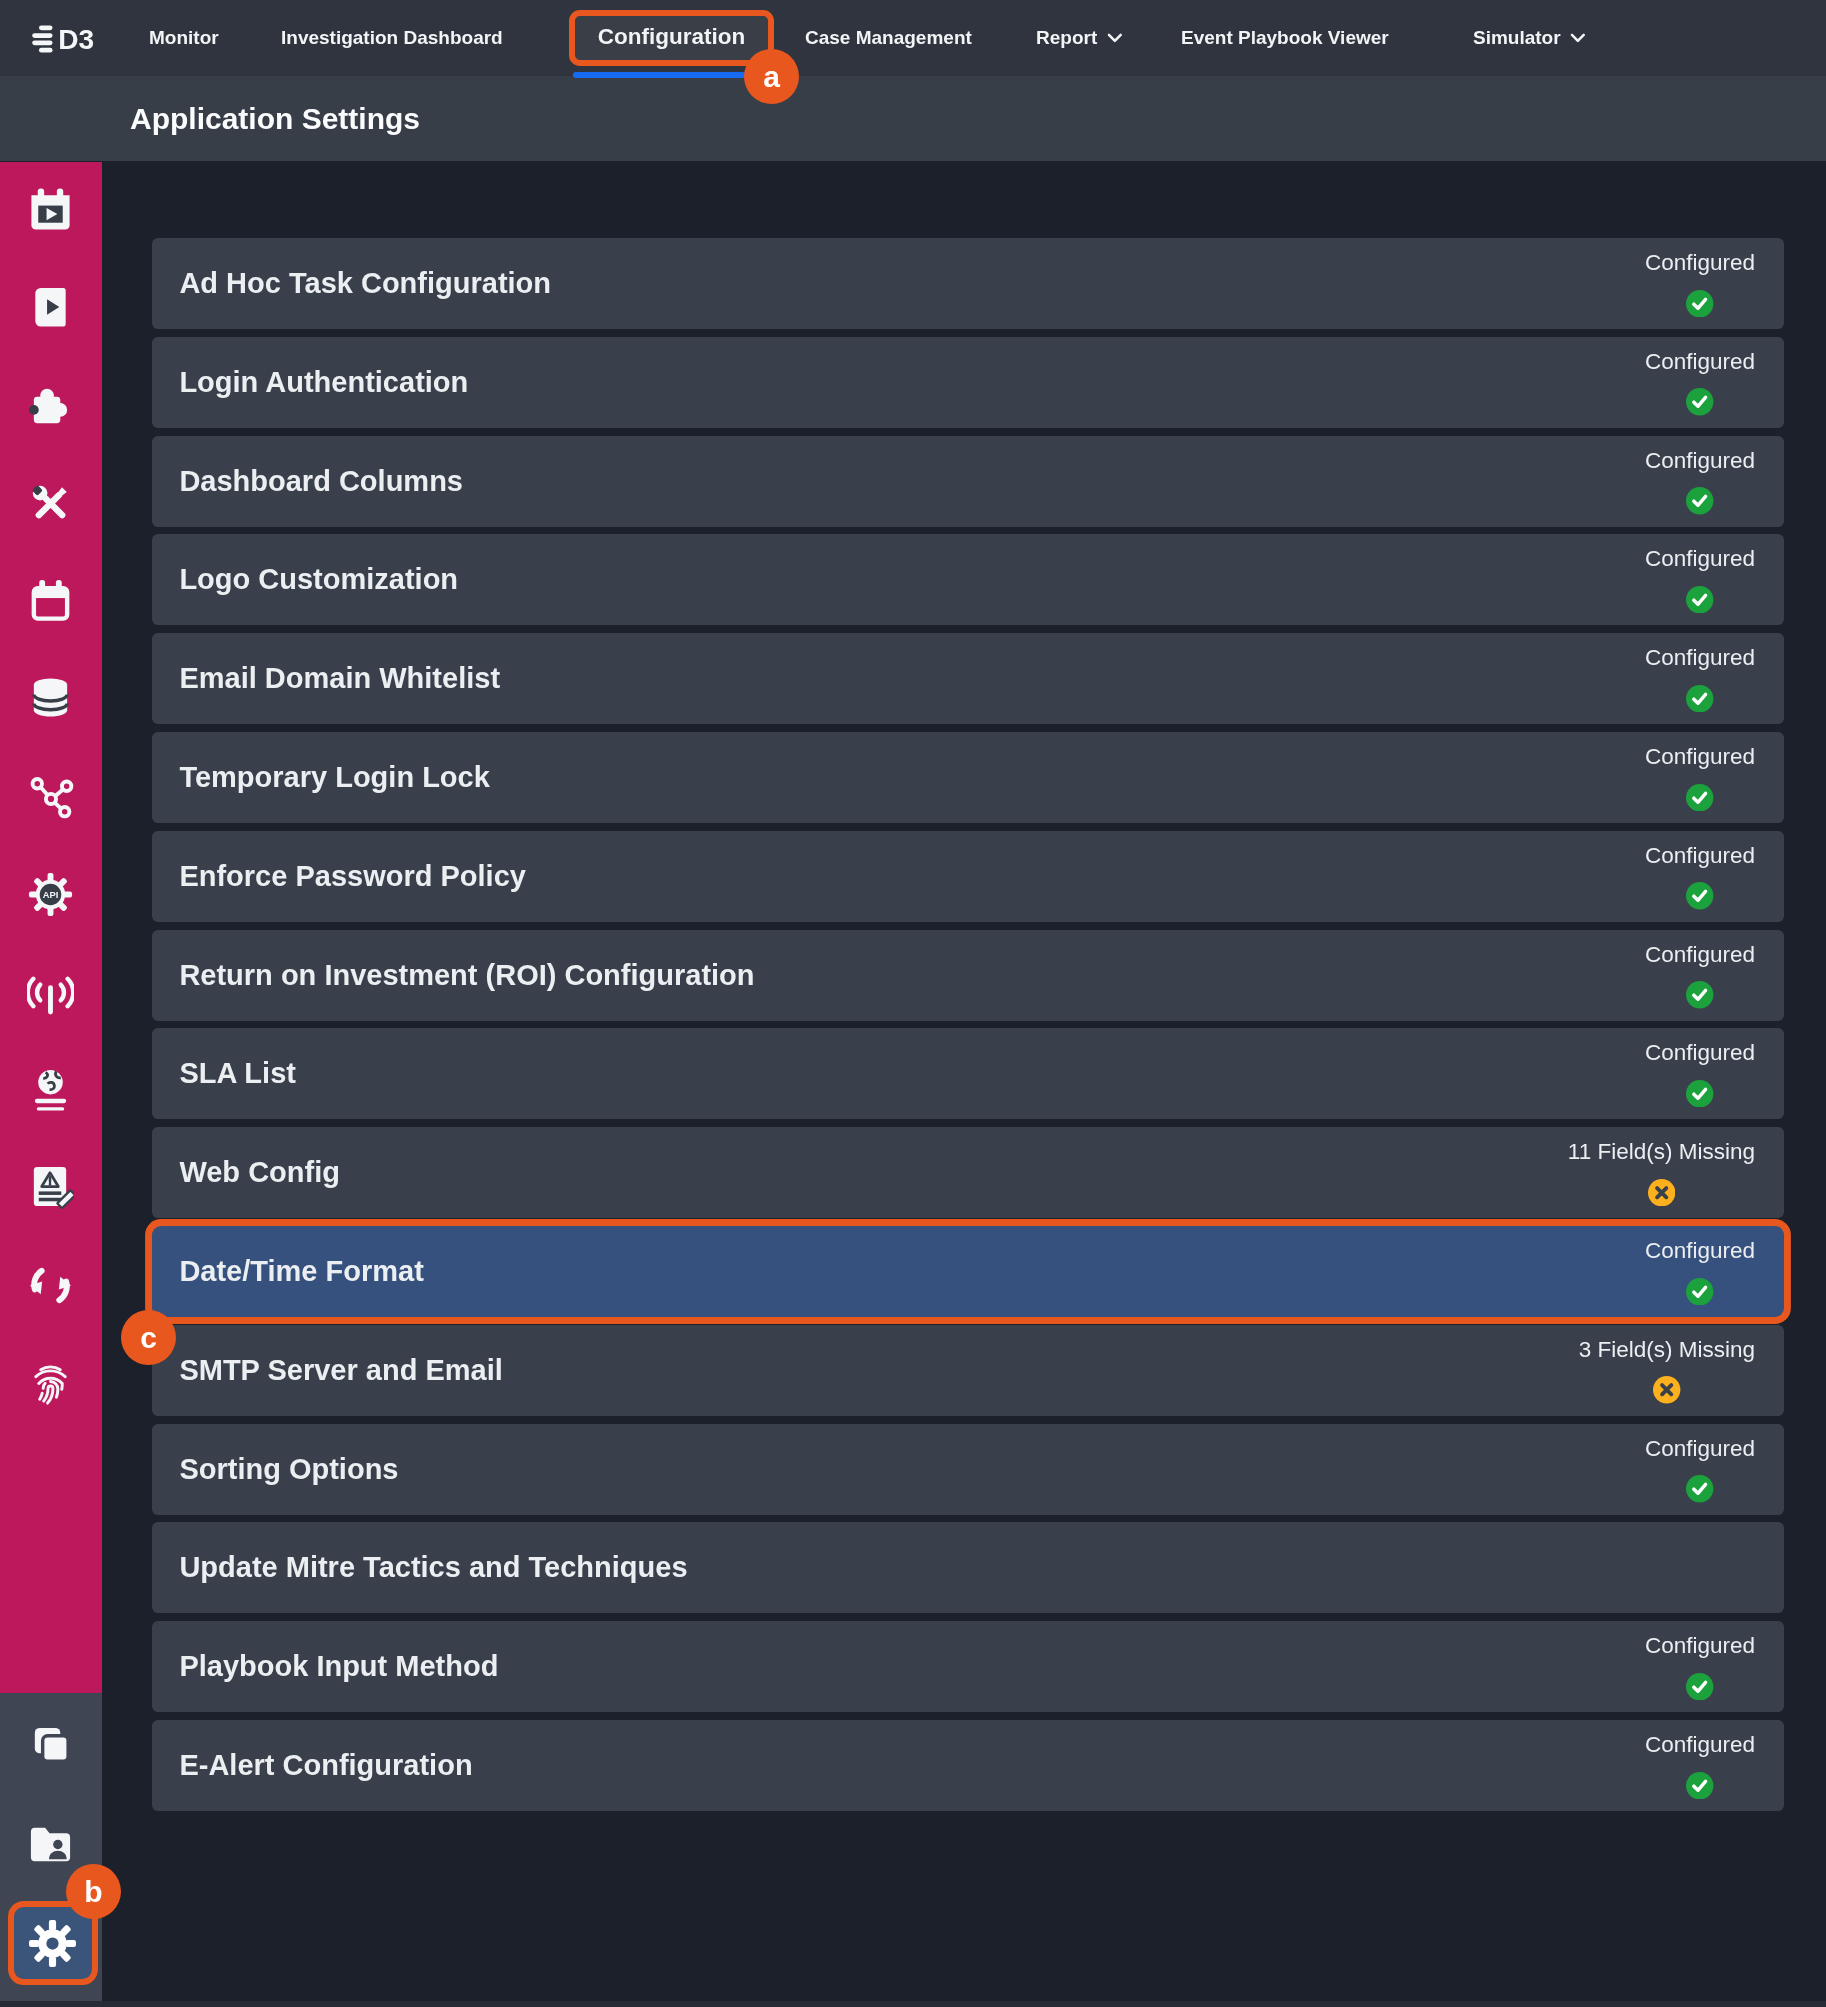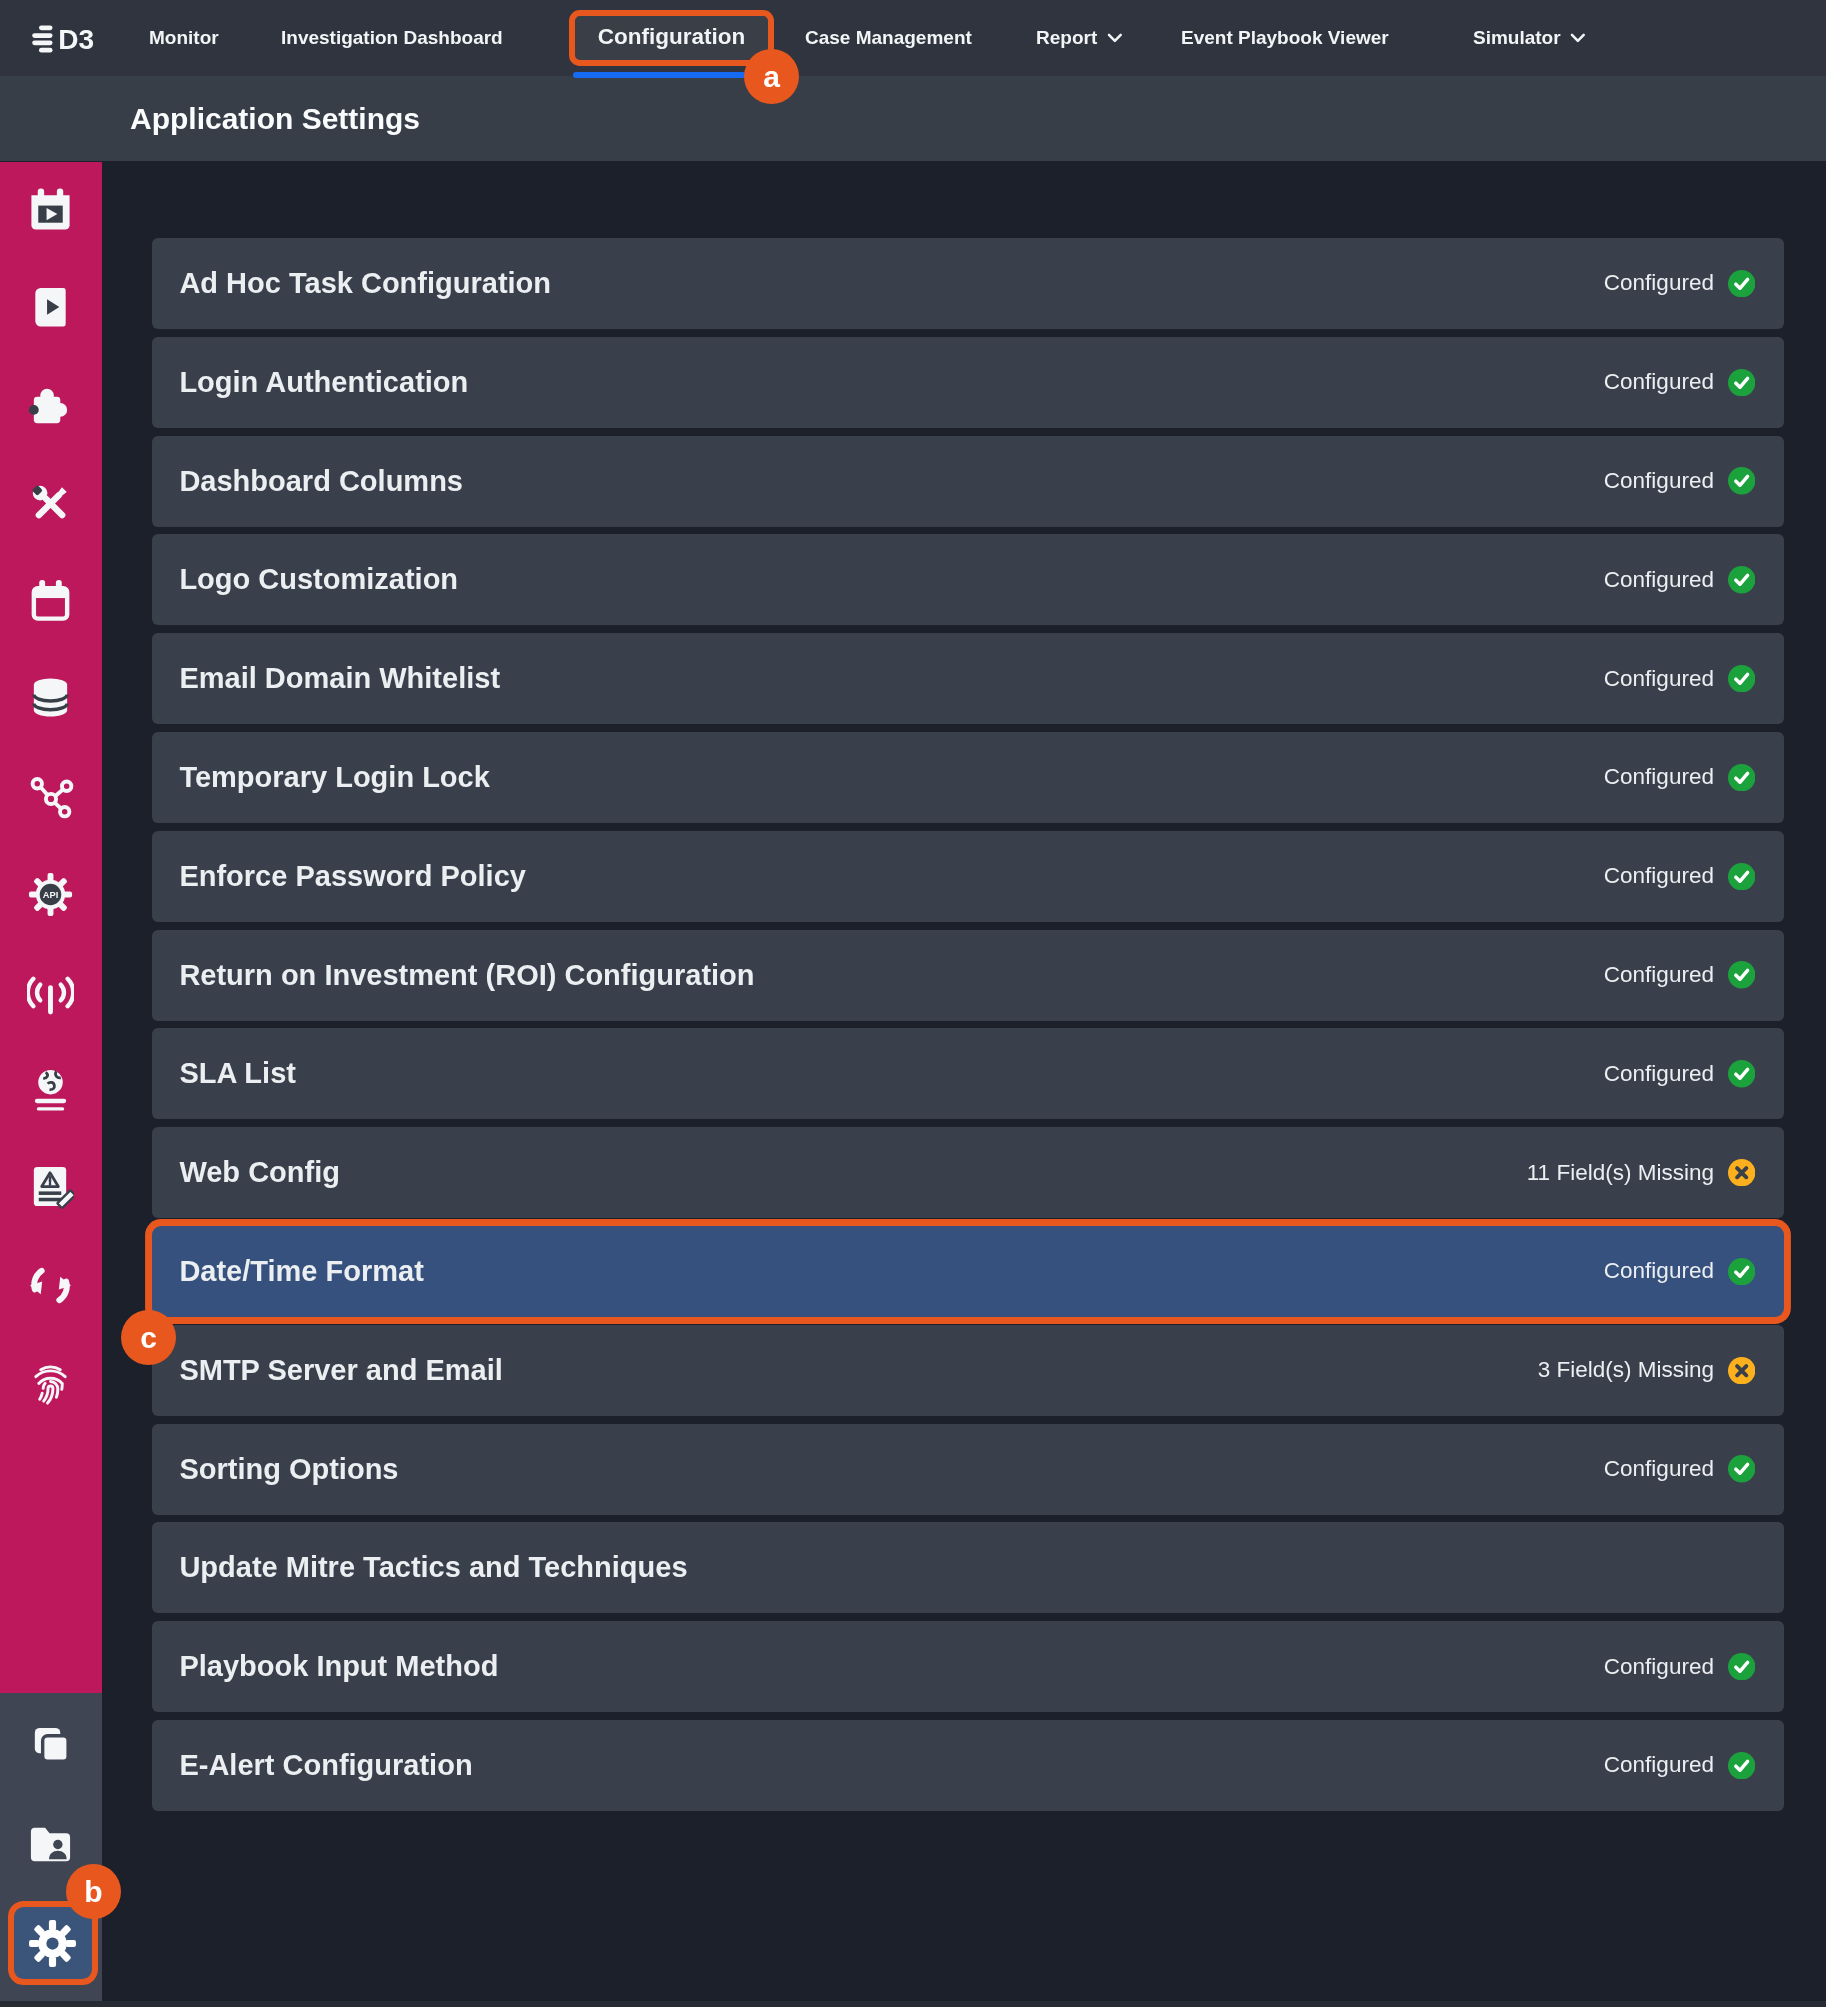--- a/index.html
+++ b/index.html
@@ -80,21 +80,21 @@
   
   .settings-list {
     position:absolute; left:152px; top:238px; width:1632px; z-index:2;
   }
   .row {
     height:91px; margin-bottom:7.8px; background:#3A404B; border-radius:5.9px;
     display:flex; align-items:center; justify-content:space-between;
     padding:0 29px 0 27.4px; cursor:pointer;
   }
   .row-title { font-size:29px; font-weight:700; color:#ECEFF2; }
-  .row-status { display:flex; align-items:center; gap:13.7px; }
+  .row-status { display:flex; align-items:center; gap:13.7px;flex-direction:column; }
   .status-text { font-size:22.5px; font-weight:400; color:#ECEFF2; }
   .row.hl {
     background:#36517D; border-radius:9px;
     box-shadow:0 0 0 6.9px #E8571E; position:relative; z-index:2;
   }
 
   
   .badge {
     position:absolute; width:55px; height:55px; border-radius:50%;
     background:#E8571E; color:#FFFFFF; font-size:30px; font-weight:700;

